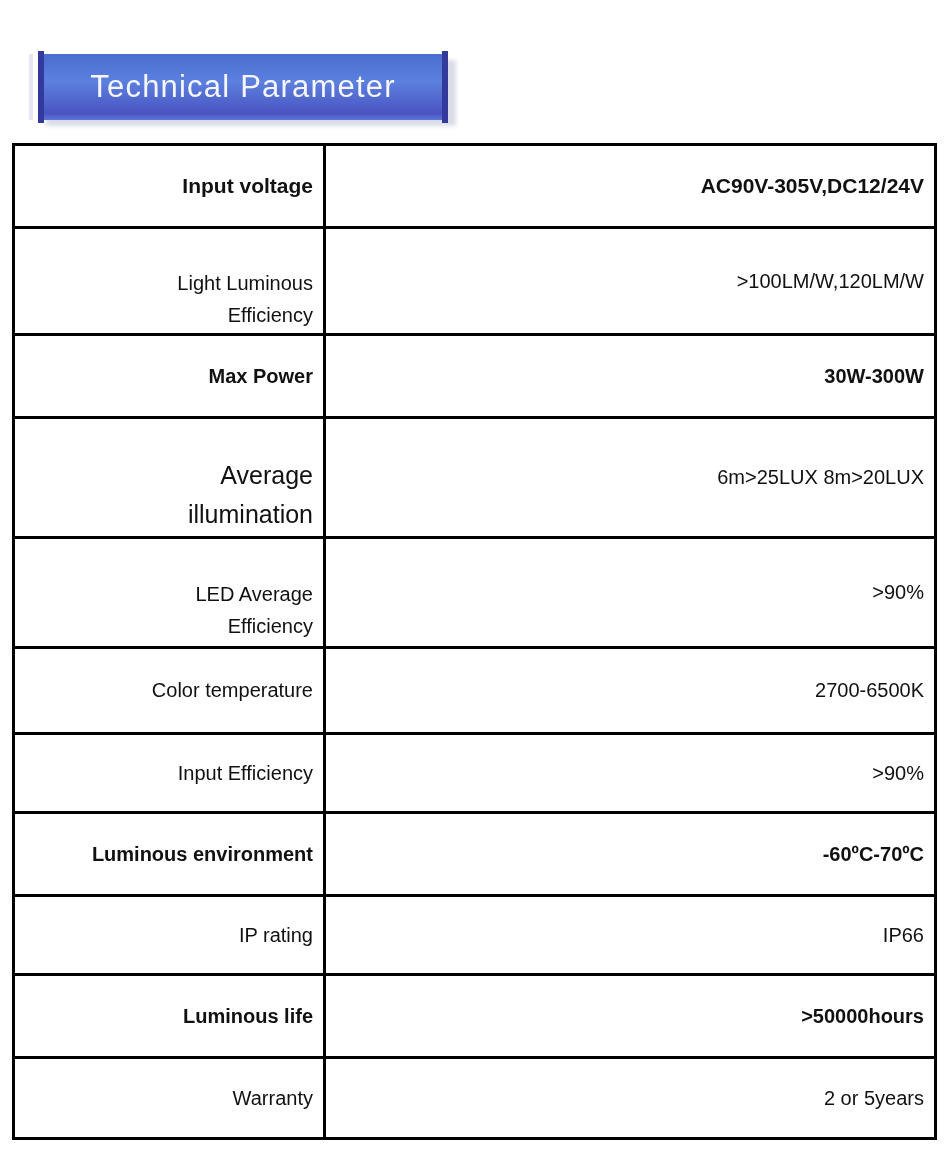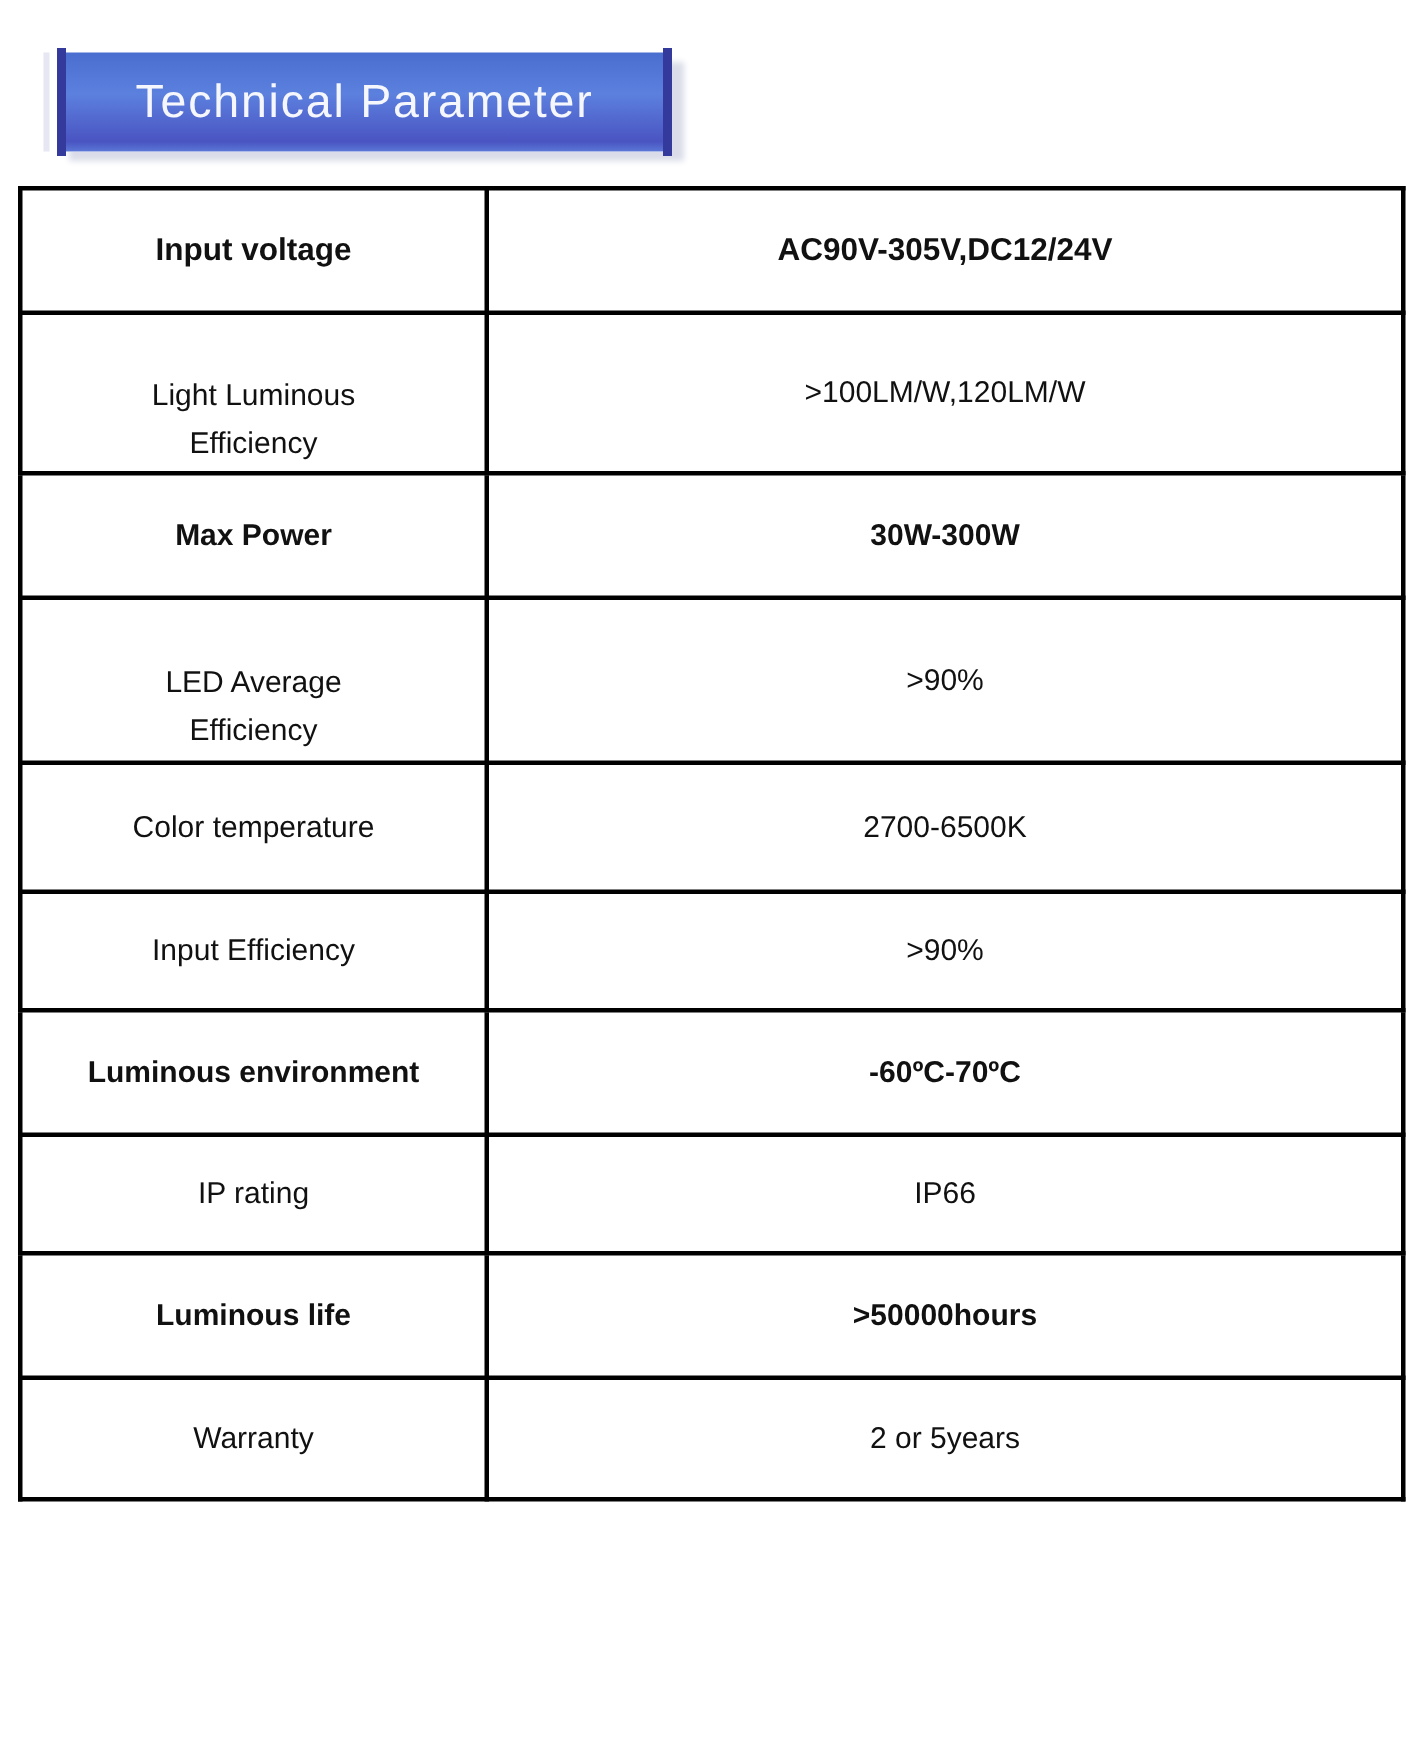--- a/index.html
+++ b/index.html
@@ -11,21 +11,21 @@
   body {
     width: 950px;
     min-height: 1169px;
     position: relative;
     color: #111111;
   }
 
   
   .badge {
     position: relative;
-    margin: 35px 0 23px 38px;
+    margin: 54px 0 23px 38px;
     width: 410px;
     height: 66px;
     display: flex;
     align-items: center;
     justify-content: center;
     background: linear-gradient(180deg,
       var(--accent-top, #4a6ecf) 0%,
       var(--accent-mid, #5c80de) 42%,
       var(--accent-bottom, #4a54c2) 90%,
       #5a77d6 100%);
@@ -58,21 +58,21 @@
 
   
   table.spec-table {
     margin-left: 12px;
     width: 925px;
     border-collapse: collapse;
     table-layout: fixed;
   }
   table.spec-table td {
     border: 3px solid var(--table-border, #000000);
-    text-align: center;
+    text-align: right;
     vertical-align: middle;
     font-size: 20px;
     line-height: 1.6;
     color: var(--table-text, #111111);
     background: #ffffff;
     padding: 2px 10px;
   }
   td.label-cell { width: 288px; }
 
   
@@ -109,20 +109,24 @@
       <td class="value-cell">AC90V-305V,DC12/24V</td>
     </tr>
     <tr class="h106">
       <td class="label-cell"><span class="label-wrap">Light Luminous Efficiency</span></td>
       <td class="value-cell">&gt;100LM/W,120LM/W</td>
     </tr>
     <tr class="h82">
       <td class="label-cell">Max Power</td>
       <td class="value-cell">30W-300W</td>
     </tr>
+    <tr class="h114 label-large">
+      <td class="label-cell"><span class="label-wrap">Average illumination</span></td>
+      <td class="value-cell">6m&gt;25LUX 8m&gt;20LUX</td>
+    </tr>
     <tr class="h109">
       <td class="label-cell"><span class="label-wrap">LED Average Efficiency</span></td>
       <td class="value-cell">&gt;90%</td>
     </tr>
     <tr class="h85">
       <td class="label-cell">Color temperature</td>
       <td class="value-cell">2700-6500K</td>
     </tr>
     <tr class="h78">
       <td class="label-cell">Input Efficiency</td>

